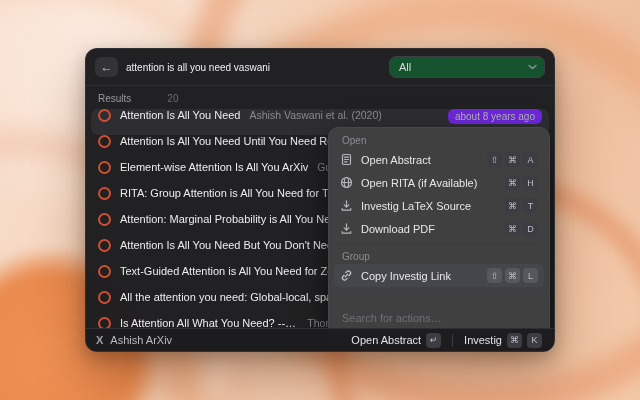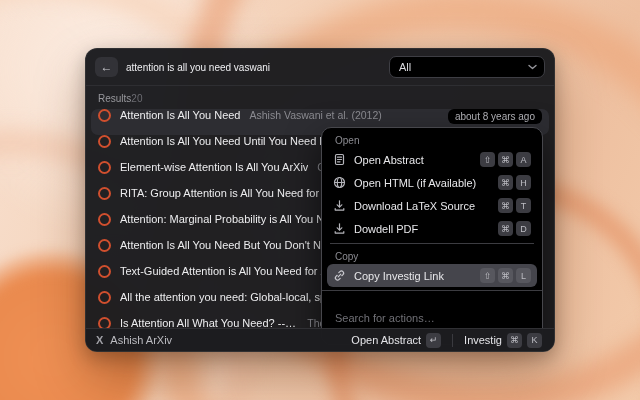--- a/index.html
+++ b/index.html
@@ -26,43 +26,43 @@
       display:flex;flex-direction:column;overflow:hidden;box-sizing:border-box;color:#e9e9ec;}
 
   
   .topbar{height:36px;flex:none;display:flex;align-items:center;gap:8px;padding:0 9px;
       border-bottom:1px solid #2e2e32;}
   .back{width:23px;height:20px;flex:none;border:none;border-radius:6px;background:#323237;
       color:#cfcfd4;font-size:12px;line-height:1;display:flex;align-items:center;justify-content:center;
       font-family:inherit;cursor:default;padding:0;}
   .query{flex:1;min-width:0;background:transparent;border:none;outline:none;color:#f0f0f3;
       font-size:10px;font-family:inherit;padding:0;}
-  .filter{width:156px;flex:none;height:22px;border:1px solid #3e3e44;background:#000000;border-radius:7px;
+  .filter{width:156px;flex:none;height:22px;border:1px solid #3e3e44;background:#14532d;border-radius:7px;
       display:flex;align-items:center;justify-content:space-between;padding:0 7px 0 9px;box-sizing:border-box;
       font-size:11px;color:#dadade;}
   .chev svg{display:block;}
 
   
   .results-h{flex:none;display:flex;padding:7px 12px 3px;font-size:10px;color:#98989d;}
-  .results-h .count{color:#6c6c72;}
+  .results-h .count{color:#6c6c72;margin-left:36px;}
 
   
   .list{flex:1;overflow:hidden;padding:2px 5px 0;}
   .row{height:26px;display:flex;align-items:flex-start;gap:9px;padding:0 7px;border-radius:7px;
       white-space:nowrap;overflow:hidden;}
   .row.selected{background:#2d2d32;}
   .ricon{width:13px;height:13px;flex:none;border:2.5px solid #cf4f2e;border-radius:50%;box-sizing:border-box;}
   .rtitle{font-size:11px;color:#ededef;flex:0 1 auto;min-width:0;overflow:hidden;text-overflow:ellipsis;}
   .rsub{font-size:10.5px;color:#8b8b91;flex:none;}
-  .rbadge{margin-left:auto;flex:none;background:#000000;color:#b4b4b9;font-size:10px;
+  .rbadge{margin-left:auto;flex:none;background:#6d28d9;color:#b4b4b9;font-size:10px;
       padding:2px 7px;border-radius:6px;}
 
   
-  .panel{position:absolute;right:11px;top:78px;width:222px;z-index:5;
-      background:#000000;border:1px solid #47474c;border-radius:10px;
+  .panel{position:absolute;right:4px;top:78px;width:222px;z-index:5;
+      background:#404040;border:1px solid #47474c;border-radius:10px;
       box-shadow:0 14px 34px rgba(0,0,0,.55);padding:3px 5px 0;box-sizing:border-box;}
   .asec-h{font-size:10px;color:#8c8c92;padding:4px 8px 2px;}
   .aitem{height:23px;display:flex;align-items:center;gap:8px;padding:0 6px;border-radius:6px;}
   .aitem.selected{background:#45454c;}
   .aicon{flex:none;display:flex;}
   .aicon svg{display:block;}
   .albl{flex:1;min-width:0;font-size:11px;color:#e7e7ea;white-space:nowrap;overflow:hidden;}
   kbd{width:15px;height:15px;flex:none;background:#3c3c42;border-radius:4px;color:#bdbdc3;
       font-size:9px;display:flex;align-items:center;justify-content:center;font-family:inherit;}
   .aitem.selected kbd{background:#57575e;}
@@ -112,21 +112,21 @@
 
   <div class="results-h">
     <span>Results</span>
     <span class="count">20</span>
   </div>
 
   <div class="list">
     <div class="row selected">
       <span class="ricon"></span>
       <span class="rtitle">Attention Is All You Need</span>
-      <span class="rsub">Ashish Vaswani et al. (2012)</span>
+      <span class="rsub">Ashish Vaswani et al. (2020)</span>
       <span class="rbadge">about 8 years ago</span>
     </div>
     <div class="row">
       <span class="ricon"></span>
       <span class="rtitle">Attention Is All You Need Until You Need Retention</span>
       <span class="rsub">M.</span>
     </div>
     <div class="row">
       <span class="ricon"></span>
       <span class="rtitle">Element-wise Attention Is All You ArXiv</span>
@@ -182,59 +182,59 @@
     </div>
 
     <div class="aitem">
       <span class="aicon">
         <svg width="13" height="13" viewBox="0 0 13 13" fill="none" stroke="#b5b5bb" stroke-width="1.2">
           <circle cx="6.5" cy="6.5" r="5"></circle>
             <ellipse cx="6.5" cy="6.5" rx="2.2" ry="5"></ellipse>
             <line x1="1.5" y1="6.5" x2="11.5" y2="6.5"></line>
         </svg>
       </span>
-      <span class="albl">Open HTML (if Available)</span>
+      <span class="albl">Open RITA (if Available)</span>
       <span class="keys">
         <kbd>⌘</kbd>
         <kbd>H</kbd>
       </span>
     </div>
 
     <div class="aitem">
       <span class="aicon">
         <svg width="13" height="13" viewBox="0 0 13 13" fill="none" stroke="#b5b5bb" stroke-width="1.2" stroke-linecap="round" stroke-linejoin="round">
           <line x1="6.5" y1="1.8" x2="6.5" y2="7.8"></line>
             <polyline points="4.2,5.8 6.5,8.2 8.8,5.8"></polyline>
             <path d="M2.2 9.5 v1.6 h8.6 v-1.6"></path>
         </svg>
       </span>
-      <span class="albl">Download LaTeX Source</span>
+      <span class="albl">Investig LaTeX Source</span>
       <span class="keys">
         <kbd>⌘</kbd>
         <kbd>T</kbd>
       </span>
     </div>
 
     <div class="aitem">
       <span class="aicon">
         <svg width="13" height="13" viewBox="0 0 13 13" fill="none" stroke="#b5b5bb" stroke-width="1.2" stroke-linecap="round" stroke-linejoin="round">
           <line x1="6.5" y1="1.8" x2="6.5" y2="7.8"></line>
             <polyline points="4.2,5.8 6.5,8.2 8.8,5.8"></polyline>
             <path d="M2.2 9.5 v1.6 h8.6 v-1.6"></path>
         </svg>
       </span>
-      <span class="albl">Dowdell PDF</span>
+      <span class="albl">Download PDF</span>
       <span class="keys">
         <kbd>⌘</kbd>
         <kbd>D</kbd>
       </span>
     </div>
 
     <div class="adiv"></div>
-    <div class="asec-h">Copy</div>
+    <div class="asec-h">Group</div>
 
     <div class="aitem selected">
       <span class="aicon">
         <svg width="13" height="13" viewBox="0 0 13 13" fill="none" stroke="#c9c9cf" stroke-width="1.2" stroke-linecap="round">
           <path d="M5.2 7.8 L7.8 5.2"></path>
           <path d="M5.8 3.7 l1.1-1.1 a2.15 2.15 0 0 1 3.05 3.05 L8.8 6.7"></path>
           <path d="M7.2 9.3 l-1.1 1.1 a2.15 2.15 0 0 1 -3.05-3.05 L4.2 6.3"></path>
         </svg>
       </span>
       <span class="albl">Copy Investig Link</span>

